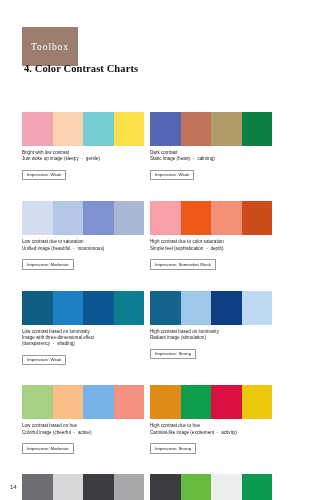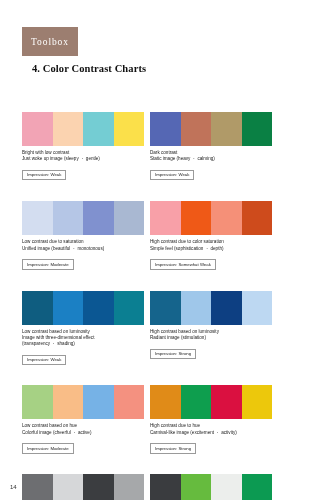--- a/index.html
+++ b/index.html
@@ -22,37 +22,37 @@
     background: #fff;
     padding: 0;
   }
 
   
   .toolbox-badge {
     position: absolute;
     left: 22px;
     top: 27px;
     width: 56px;
-    height: 29px;
+    height: 39px;
     background: #9c7e70;
     display: flex;
     align-items: center;
     justify-content: center;
   }
   .toolbox-badge span {
     font-family: "Liberation Serif", serif;
     color: #ffffff;
     font-size: 9.5px;
     letter-spacing: 0.9px;
   }
 
   
   .heading {
     position: absolute;
-    left: 32px;
+    left: 24px;
     top: 63px;
     font-family: "Liberation Serif", serif;
     font-weight: bold;
     font-size: 10.5px;
     color: #111;
     letter-spacing: 0.1px;
   }
   .intro {
     position: absolute;
     left: 22px;

